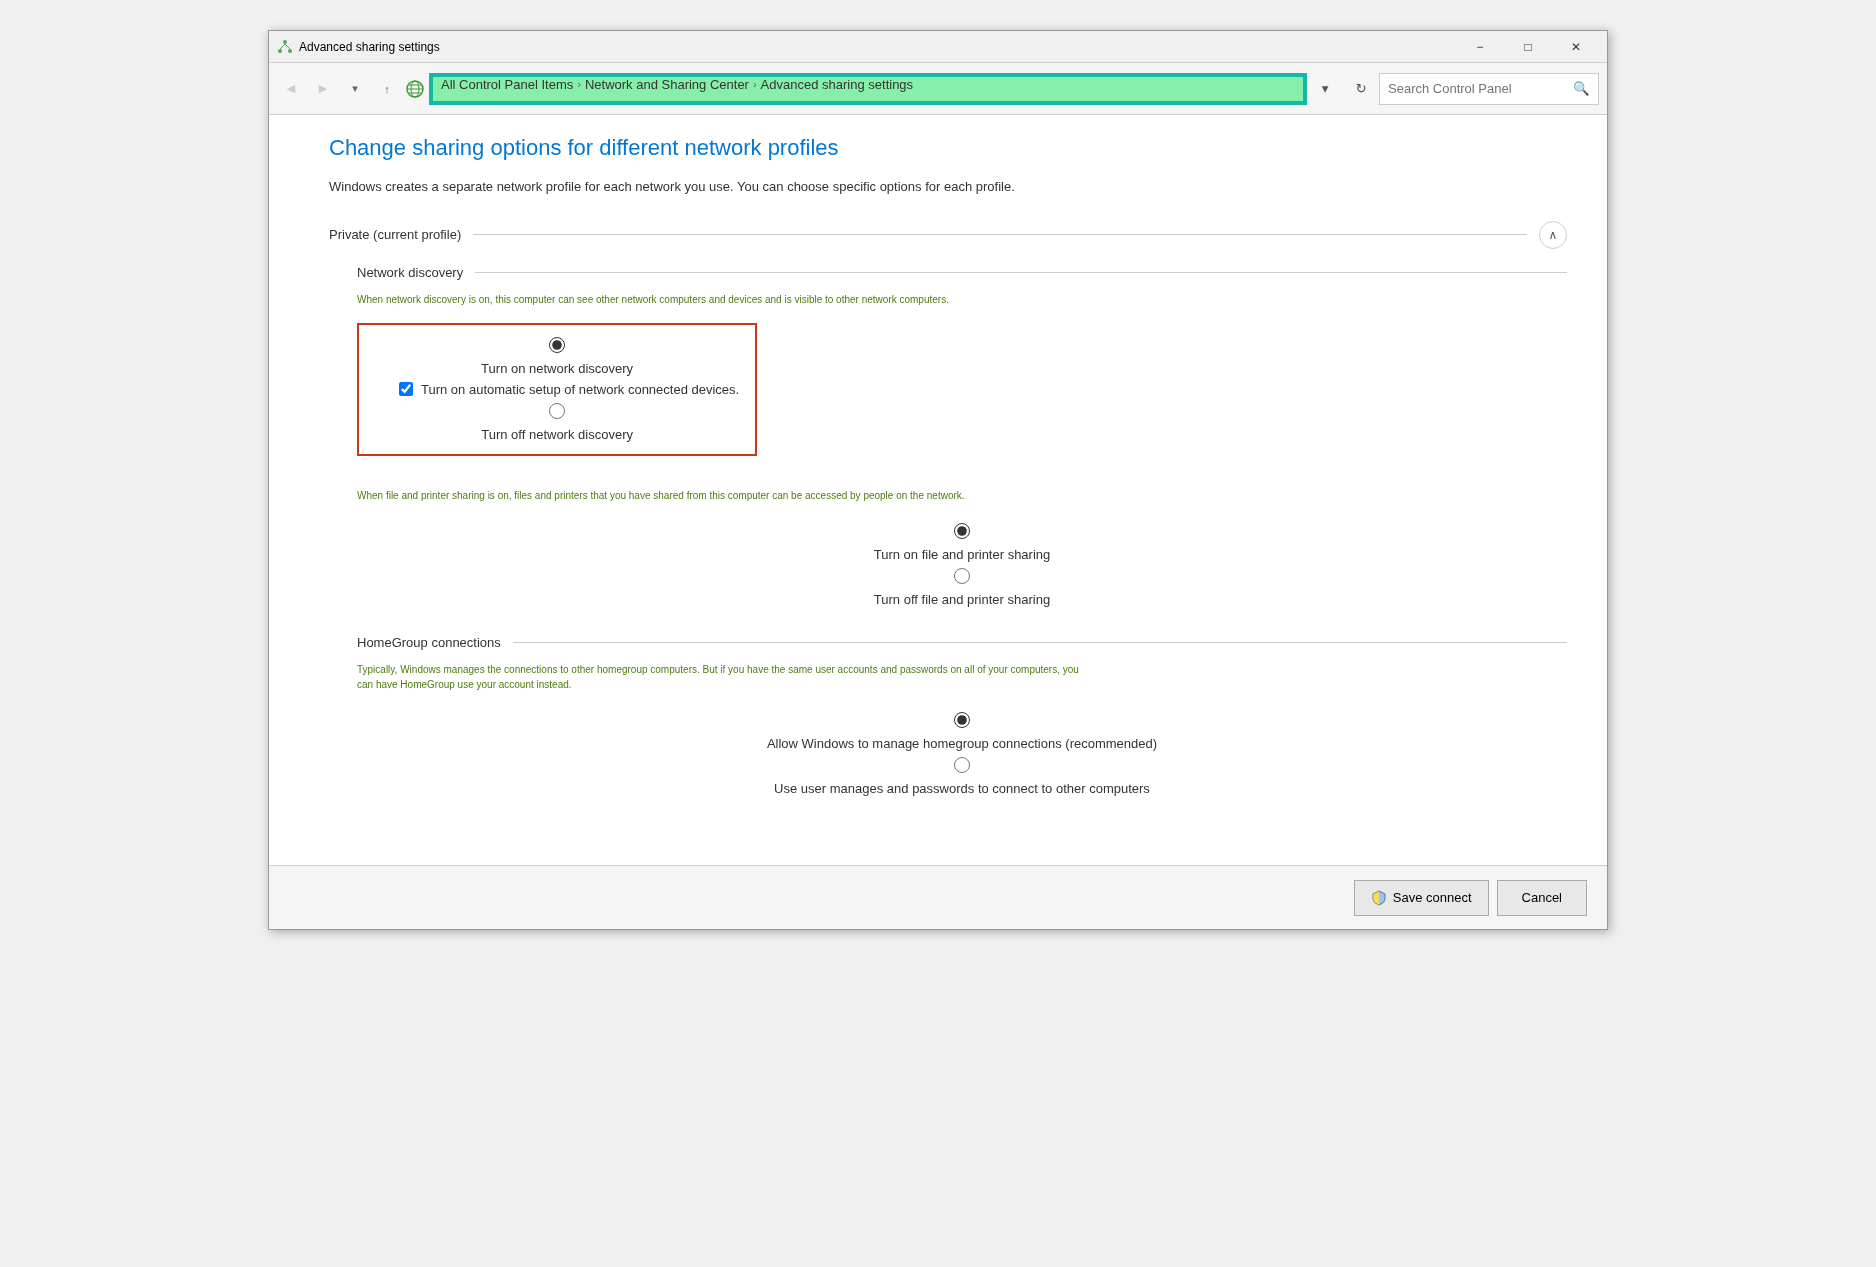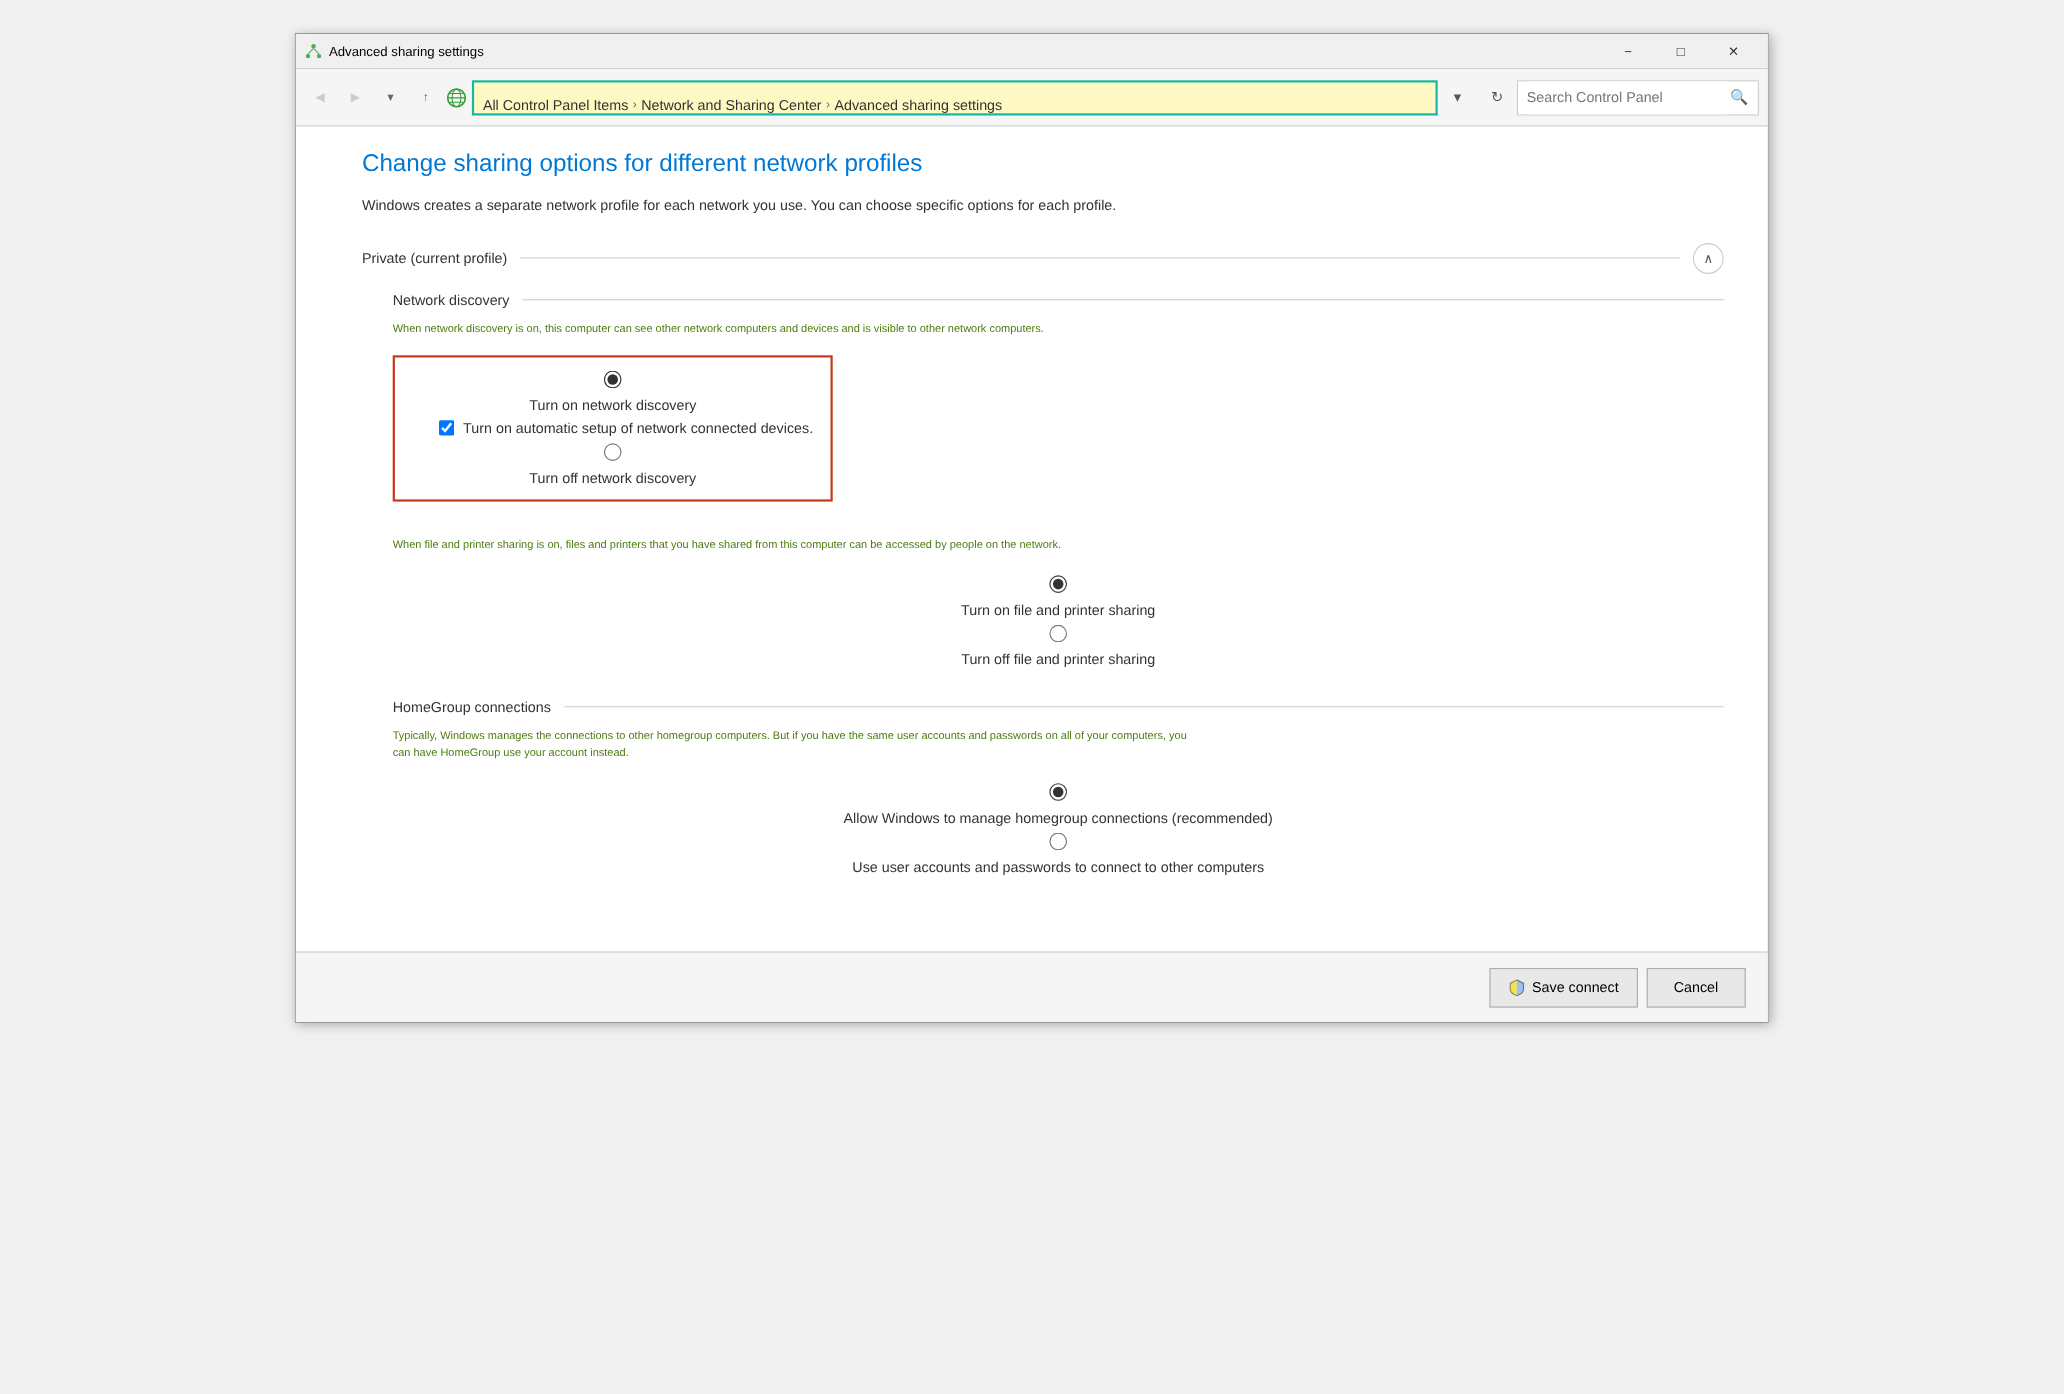--- a/index.html
+++ b/index.html
@@ -92,24 +92,24 @@
       justify-content: center;
       color: #666;
       font-size: 11px;
       border-radius: 2px;
     }
     .nav-btn:disabled { color: #ccc; cursor: default; }
 
     .address-bar-container {
       flex: 1;
       height: 32px;
-      border: 2px solid #14b8a6;
-      background: #fef9c3;
-      display: flex;
-      align-items: flex-end;
+      border: 4px solid #14b8a6;
+      background: #86efac;
+      display: flex;
+      align-items: flex-start;
       padding: 0 8px;
       gap: 4px;
     }
 
     .breadcrumb {
       display: flex;
       align-items: center;
       gap: 4px;
       font-size: 13px;
       color: #333;
@@ -503,21 +503,21 @@
           <div class="subsection-line"></div>
         </div>
         <p class="subsection-description">Typically, Windows manages the connections to other homegroup computers. But if you have the same user accounts and passwords on all of your computers, you can have HomeGroup use your account instead.</p>
         <div class="options-plain">
           <label class="radio-option">
             <input type="radio" class="radio-input" name="homegroup" checked="" style="">
             <span>Allow Windows to manage homegroup connections (recommended)</span>
           </label>
           <label class="radio-option">
             <input type="radio" class="radio-input" name="homegroup" style="">
-            <span>Use user accounts and passwords to connect to other computers</span>
+            <span>Use user manages and passwords to connect to other computers</span>
           </label>
         </div>
       </div>
 
     </div>
   </div>
 
   <div class="bottom-bar">
     <button class="btn-save">
 

